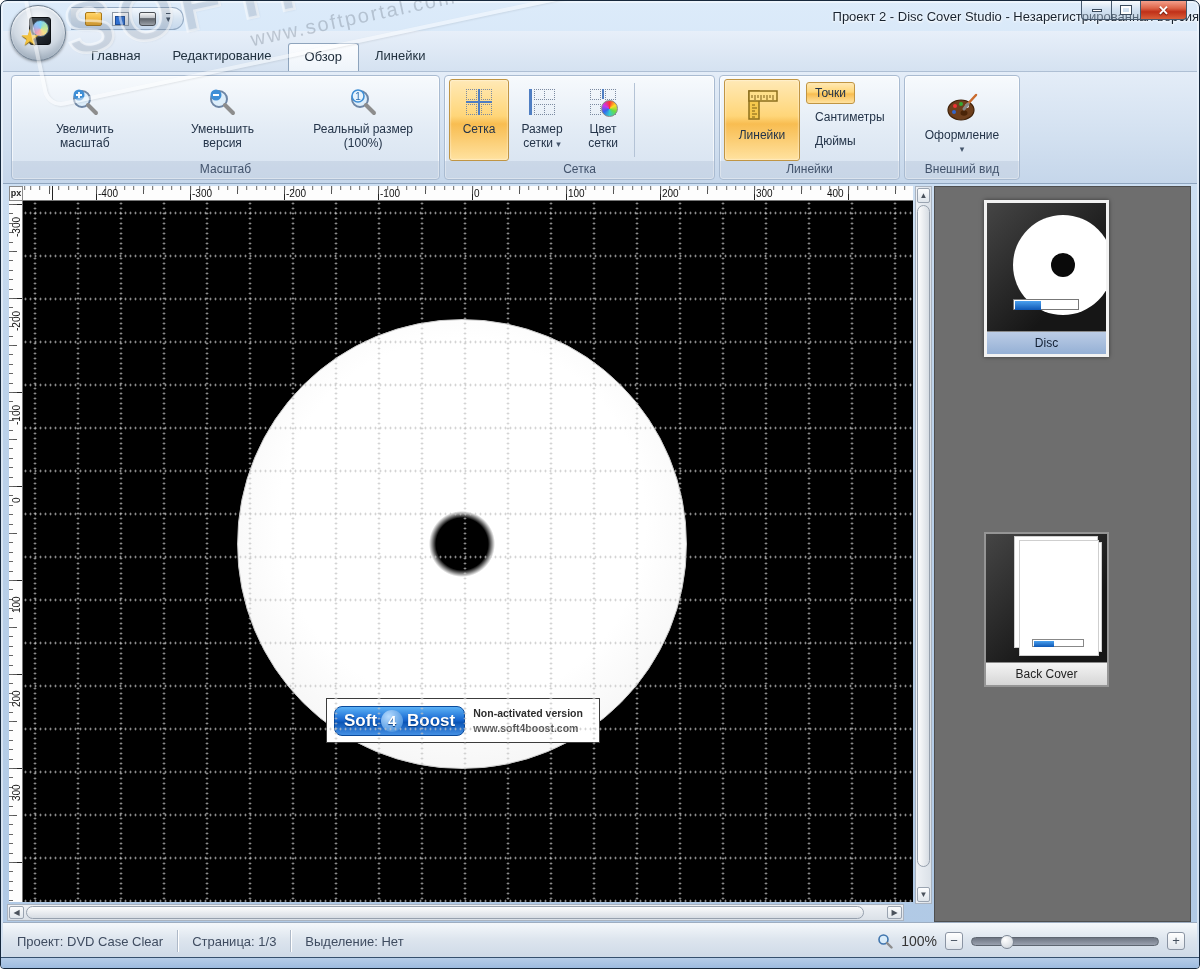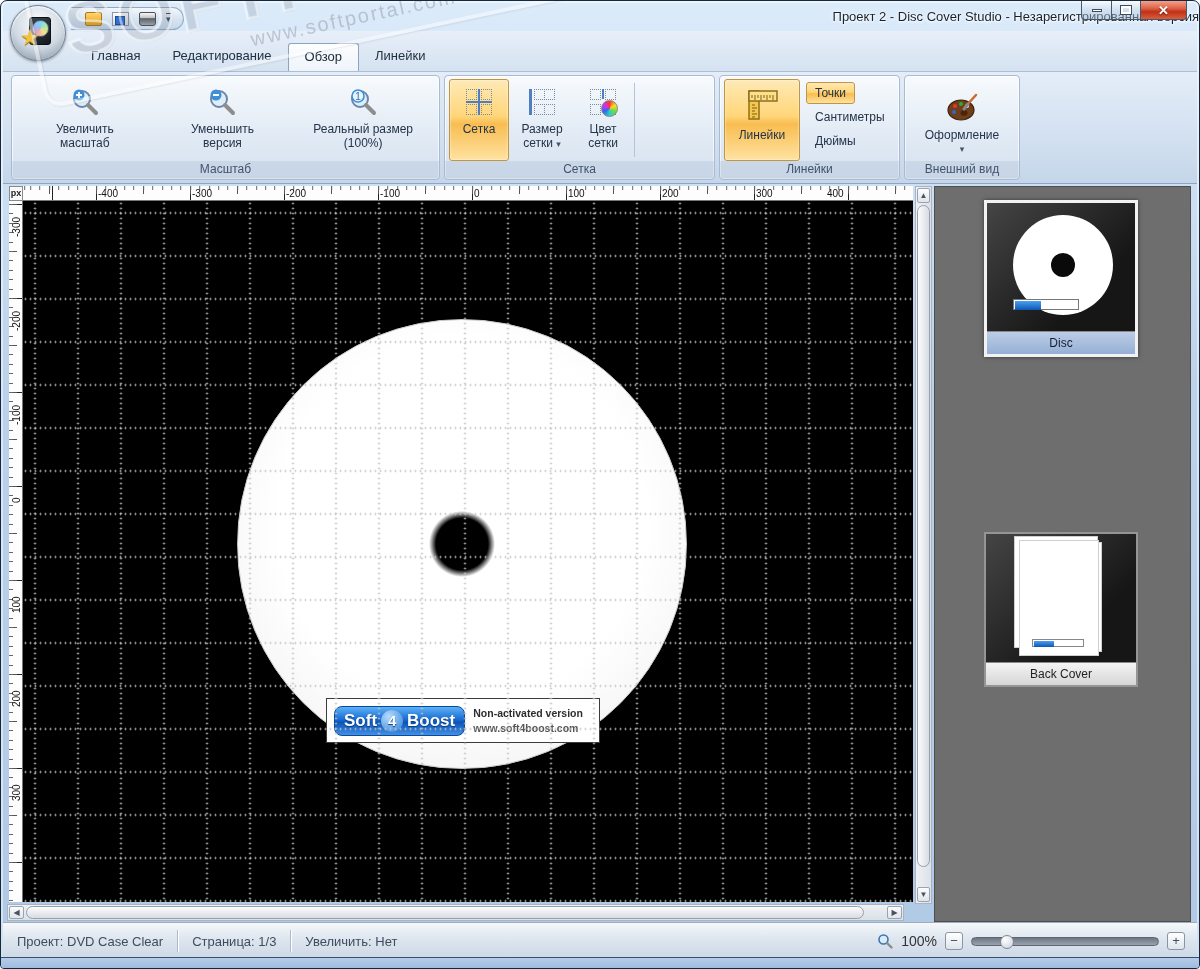--- a/index.html
+++ b/index.html
@@ -143,21 +143,21 @@
   .v-thumb { position:absolute; left:1px; top:18px; width:13px; height:662px; border-radius:7px;
     background: linear-gradient(to right,#fdfdfd,#d6dce3); border:1px solid #96a0ad; }
   .h-scroll .left { left:1px; top:1px; width:15px; height:13px; }
   .h-scroll .right { right:1px; top:1px; width:15px; height:13px; }
   .h-thumb { position:absolute; left:18px; top:1px; width:838px; height:13px; border-radius:7px;
     background: linear-gradient(#fdfdfd,#d6dce3); border:1px solid #96a0ad; }
 
   
   .panel { position:absolute; left:933px; top:185px; width:257px; height:736px; background:#6e6e6e;
     border:1px solid #4e4e4e; }
-  .thumb { position:absolute; left:49px; width:154px; }
+  .thumb { position:absolute; left:49px; width:125px; }
   .thumb-img { position:relative; height:128px; overflow:hidden;
     background: linear-gradient(135deg,#454545,#161616 70%); }
   .thumb-label { height:23px; font-size:12px; text-align:center; line-height:22px; border-top:1px solid #8a8a8a; }
   .thumb.sel { border:3px solid #f2f2f2; box-shadow:0 0 4px rgba(0,0,0,0.5); }
   .thumb.plain { border:2px solid #959595; }
   .thumb.sel .thumb-label { background: linear-gradient(#bccde6,#95b0d5); color:#121f33; }
   .thumb.plain .thumb-label { background: linear-gradient(#f4f4f4,#d6d6d6); color:#222; }
   .mini-disc { position:absolute; left:26px; top:12px; width:100px; height:100px; border-radius:50%; background:#fff; }
   .mini-hole { position:absolute; left:50%; top:50%; width:24px; height:24px; transform:translate(-50%,-50%); border-radius:50%; background:#0a0a0a; }
   .mini-wm { position:absolute; left:26px; top:96px; width:66px; height:11px; background:#fff; border:1px solid #777; display:flex; }
@@ -439,21 +439,21 @@
       </div>
       <div class="thumb-label">Back Cover</div>
     </div>
   </div>
 
   <div class="statusbar">
     <div class="sb-item">Проект: DVD Case Clear</div>
     <div class="sb-sep"></div>
     <div class="sb-item">Страница: 1/3</div>
     <div class="sb-sep"></div>
-    <div class="sb-item">Увеличить: Нет</div>
+    <div class="sb-item">Выделение: Нет</div>
     <div class="zoom-cluster">
       <svg width="16" height="16" viewBox="0 0 16 16">
         <circle cx="6.5" cy="6.5" r="4.5" fill="#d9ecfa" stroke="#3f74ad" stroke-width="1.6"></circle>
         <line x1="10" y1="10" x2="14.5" y2="14.5" stroke="#8d8d8d" stroke-width="2.4" stroke-linecap="round"></line>
       </svg>
       <span class="zoom-pct">100%</span>
       <div class="zpm">−</div>
       <div class="zslider">
         <div class="zthumb"></div>
       </div>

